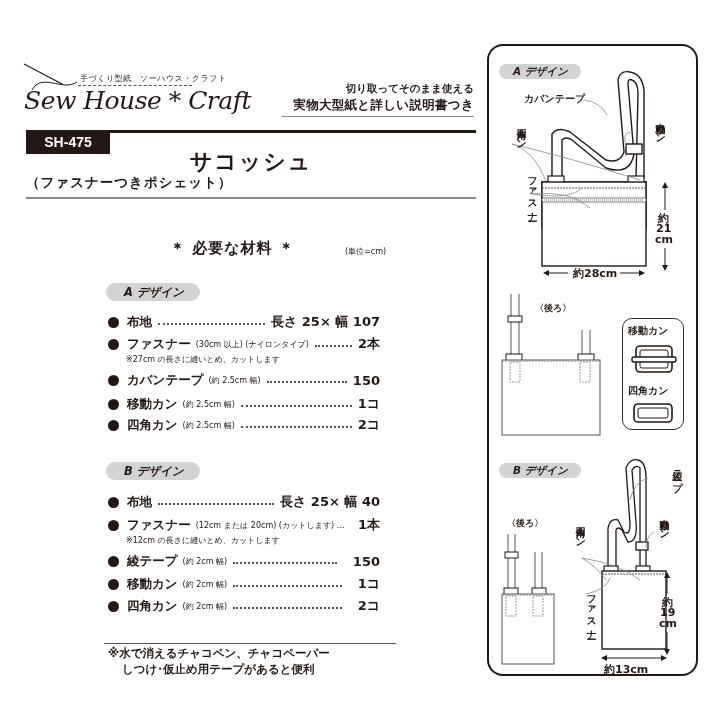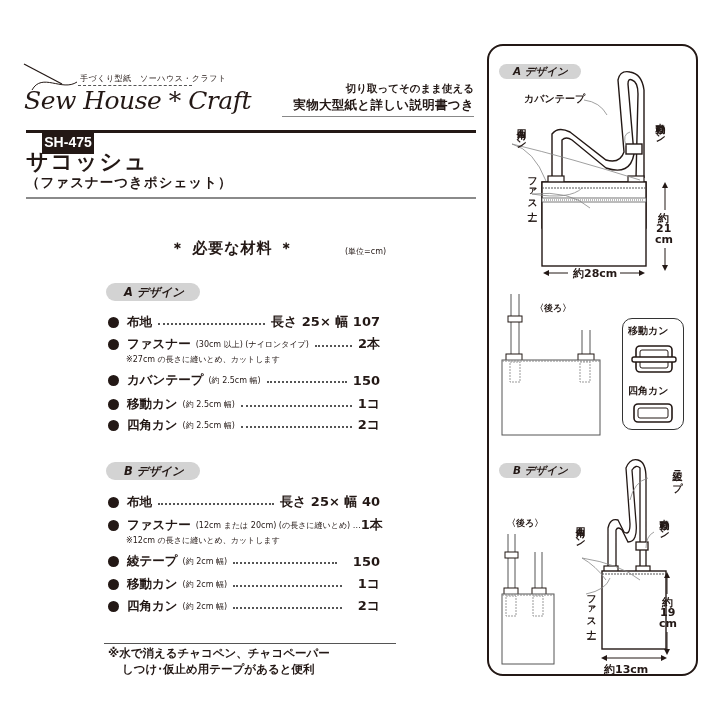--- a/index.html
+++ b/index.html
@@ -14,25 +14,25 @@
                font-size:25px; color:#231815; white-space:nowrap; letter-spacing:-0.5px; }
   .needle { left:22px; top:62px; }
 
   
   .tag1 { right:246px; top:82px; font-size:10.5px; font-weight:bold; white-space:nowrap; }
   .tag2 { right:246px; top:97px; font-size:12.5px; font-weight:bold; white-space:nowrap; letter-spacing:0.3px; }
   .tag-line { left:282px; top:116px; width:192px; border-top:1px solid #888; }
 
   
   .topbar { left:26px; top:130px; width:450px; height:3px; background:#231815; }
-  .code { left:42px; top:130px; width:52px; height:24px; background:#231815; color:#fff;
+  .code { left:26px; top:130px; width:84px; height:24px; background:#231815; color:#fff;
           font-family:"Liberation Sans", sans-serif; font-weight:bold; font-size:14px;
           line-height:24px; text-align:center; }
 
-  .title { left:26px; width:450px; top:147px; font-size:22px; font-weight:bold; letter-spacing:2px; }
+  .title { left:26px; width:450px; top:147px; text-align:center; font-size:22px; font-weight:bold; letter-spacing:2px; }
   .subtitle { left:26px; width:450px; top:174px; text-align:left; font-size:13.5px; font-weight:bold; letter-spacing:1px; }
   .rule { left:26px; top:197px; width:450px; border-top:2px solid #8a8a8a; }
 
   .mat-head { left:170px; top:239px; font-size:15px; font-weight:bold; white-space:nowrap; letter-spacing:1px; }
   .unit { left:345px; top:246px; font-size:8px; white-space:nowrap; }
 
   .pill { height:18px; line-height:18px; border-radius:9px; background:#d3d3d3; font-size:11.5px; font-weight:bold;
           padding:0 0 0 18px; box-sizing:border-box; white-space:nowrap;font-style:italic; }
 
   .list { left:108px; width:272px; }
@@ -123,21 +123,21 @@
 <div class="abs list" style="top:0;">
   <div class="row" style="top:493px;">
     <span class="bullet"></span>
     <span class="name">布地</span>
     <span class="dots"></span>
     <span class="qty">長さ 25× 幅 40</span>
   </div>
   <div class="row" style="top:516px;">
     <span class="bullet"></span>
     <span class="name">ファスナー</span>
-    <span class="spec">(12cm または 20cm) (の長さに縫いとめ) …</span>
+    <span class="spec">(12cm または 20cm) (カットします) …</span>
     <span style="flex:1 1 auto;"></span>
     <span class="qty">1本</span>
   </div>
   <div class="note" style="top:535px;">※12cm の長さに縫いとめ、カットします</div>
   <div class="row" style="top:552px;">
     <span class="bullet"></span>
     <span class="name">綾テープ</span>
     <span class="spec">(約 2cm 幅)</span>
     <span class="dots" style="margin-right:16px;"></span>
     <span class="qty">150</span>

